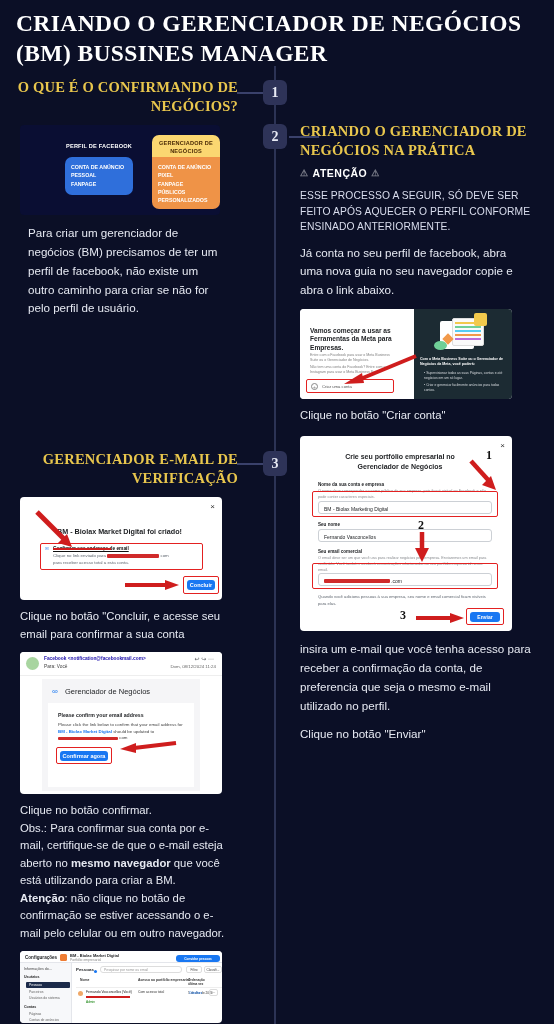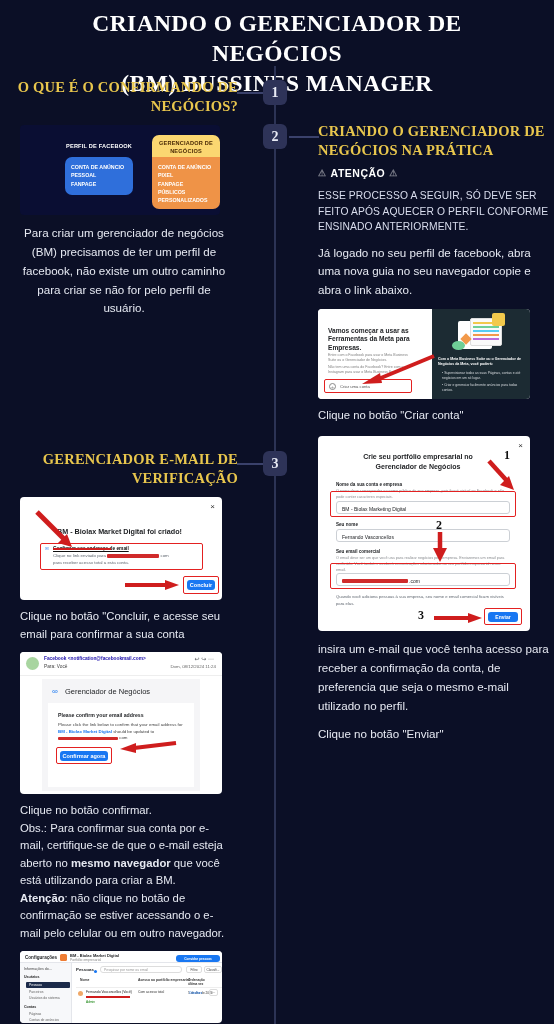--- a/index.html
+++ b/index.html
@@ -12,28 +12,27 @@
   }
   .page {
     position: relative;
     width: 554px;
     height: 1024px;
     background: #0b0f26;
     overflow: hidden;
   }
   
   .doc-title {
-    text-align: center;
     color: #ffffff;
     font-family: "Liberation Serif", serif;
     font-weight: bold;
     font-size: 23.5px;
     letter-spacing: 0.4px;
     line-height: 1.28;
-    padding: 8px 26px 0 26px;
+    padding: 8px 26px 0 16px;
   }
   
   .timeline {
     position: absolute;
     left: 274px;
     top: 66px;
     width: 2px;
     height: 958px;
     background: #2c3355;
     z-index: 0;
@@ -62,21 +61,21 @@
   }
   
   .col-left {
     position: absolute;
     left: 0;
     width: 248px;
     z-index: 1;
   }
   .col-right {
     position: absolute;
-    left: 318px;
+    left: 300px;
     width: 232px;
     z-index: 1;
   }
   .sec-head {
     color: #e8c64d;
     font-family: "Liberation Serif", serif;
     font-weight: bold;
     font-size: 14.5px;
     line-height: 1.32;
     letter-spacing: 0.2px;
@@ -232,21 +231,21 @@
           <div>PERSONALIZADOS</div>
         </div>
       </div>
       <div class="dg-yellow">
         <div class="dg-label" style="left:0; top:5px; width:68px; color:#4a2a06;">GERENCIADOR DE NEGÓCIOS</div>
       </div>
     </div>
 
 
 
-    <div class="body-txt" style="padding:0 21px;text-align:center;">Para criar um gerenciador de negócios (BM) precisamos de ter um perfil de facebook, não existe um outro caminho para criar se não for pelo perfil de usuário.</div>
+    <div class="body-txt" style="padding:0 28px;">Para criar um gerenciador de negócios (BM) precisamos de ter um perfil de facebook, não existe um outro caminho para criar se não for pelo perfil de usuário.</div>
   </div>
 
   <div class="col-left" style="top:450px;">
     <div class="sec-head right-align">GERENCIADOR E-MAIL DE VERIFICAÇÃO</div>
 
     <div class="shot" style="margin-left:20px; width:202px; height:103px;">
       <div class="x-close" style="right:7px; top:5px;">×</div>
       <div class="mock-title" style="position:absolute; left:37px; top:30px; font-size:7.2px;">BM - Biolax Market Digital foi criado!</div>
       <div class="redbox" style="left:20px; top:46px; width:163px; height:27px;"></div>
       <div style="position:absolute; left:25px; top:49px; font-size:4.6px; color:#1877f2;">✉</div>
@@ -356,21 +355,21 @@
   <div class="col-right" style="top:122px;">
     <div class="sec-head">CRIANDO O GERENCIADOR DE NEGÓCIOS NA PRÁTICA</div>
 
     <div class="warn-label">
       <span class="warn-emoji">⚠</span>
       <span>ATENÇÃO</span>
       <span class="warn-emoji">⚠</span>
     </div>
     <div class="warn-body">ESSE PROCESSO A SEGUIR, SÓ DEVE SER FEITO APÓS AQUECER O PERFIL CONFORME ENSINADO ANTERIORMENTE.</div>
 
-    <div class="body-txt">Já logado no seu perfil de facebook, abra uma nova guia no seu navegador copie e abra o link abaixo.</div>
+    <div class="body-txt">Já conta no seu perfil de facebook, abra uma nova guia no seu navegador copie e abra o link abaixo.</div>
 
     <div class="shot" style="width:212px; height:90px;">
       <div style="position:absolute; left:0; top:0; width:114px; height:90px; background:#fff;">
         <div style="position:absolute; left:10px; top:18px; width:84px; font-size:6.6px; font-weight:bold; color:#1c1e21; line-height:1.3;">Vamos começar a usar as Ferramentas da Meta para Empresas.</div>
         <div style="position:absolute; left:10px; top:44px; width:84px; font-size:3.6px; color:#808080; line-height:1.5;">Entre com o Facebook para usar o Meta Business Suite ou o Gerenciador de Negócios.</div>
         <div style="position:absolute; left:10px; top:56px; width:84px; font-size:3.6px; color:#808080; line-height:1.5;">Não tem uma conta do Facebook? Entre com o Instagram para usar o Meta Business Suite.</div>
         <div class="redbox" style="left:6px; top:70px; width:88px; height:14px;"></div>
         <div style="position:absolute; left:11px; top:74px; width:7px; height:7px; border:0.8px solid #888; border-radius:50%; font-size:5px; color:#888; text-align:center; line-height:6px;">+</div>
         <div style="position:absolute; left:22px; top:75px; font-size:4.2px; color:#555;">Criar uma conta</div>
       </div>

